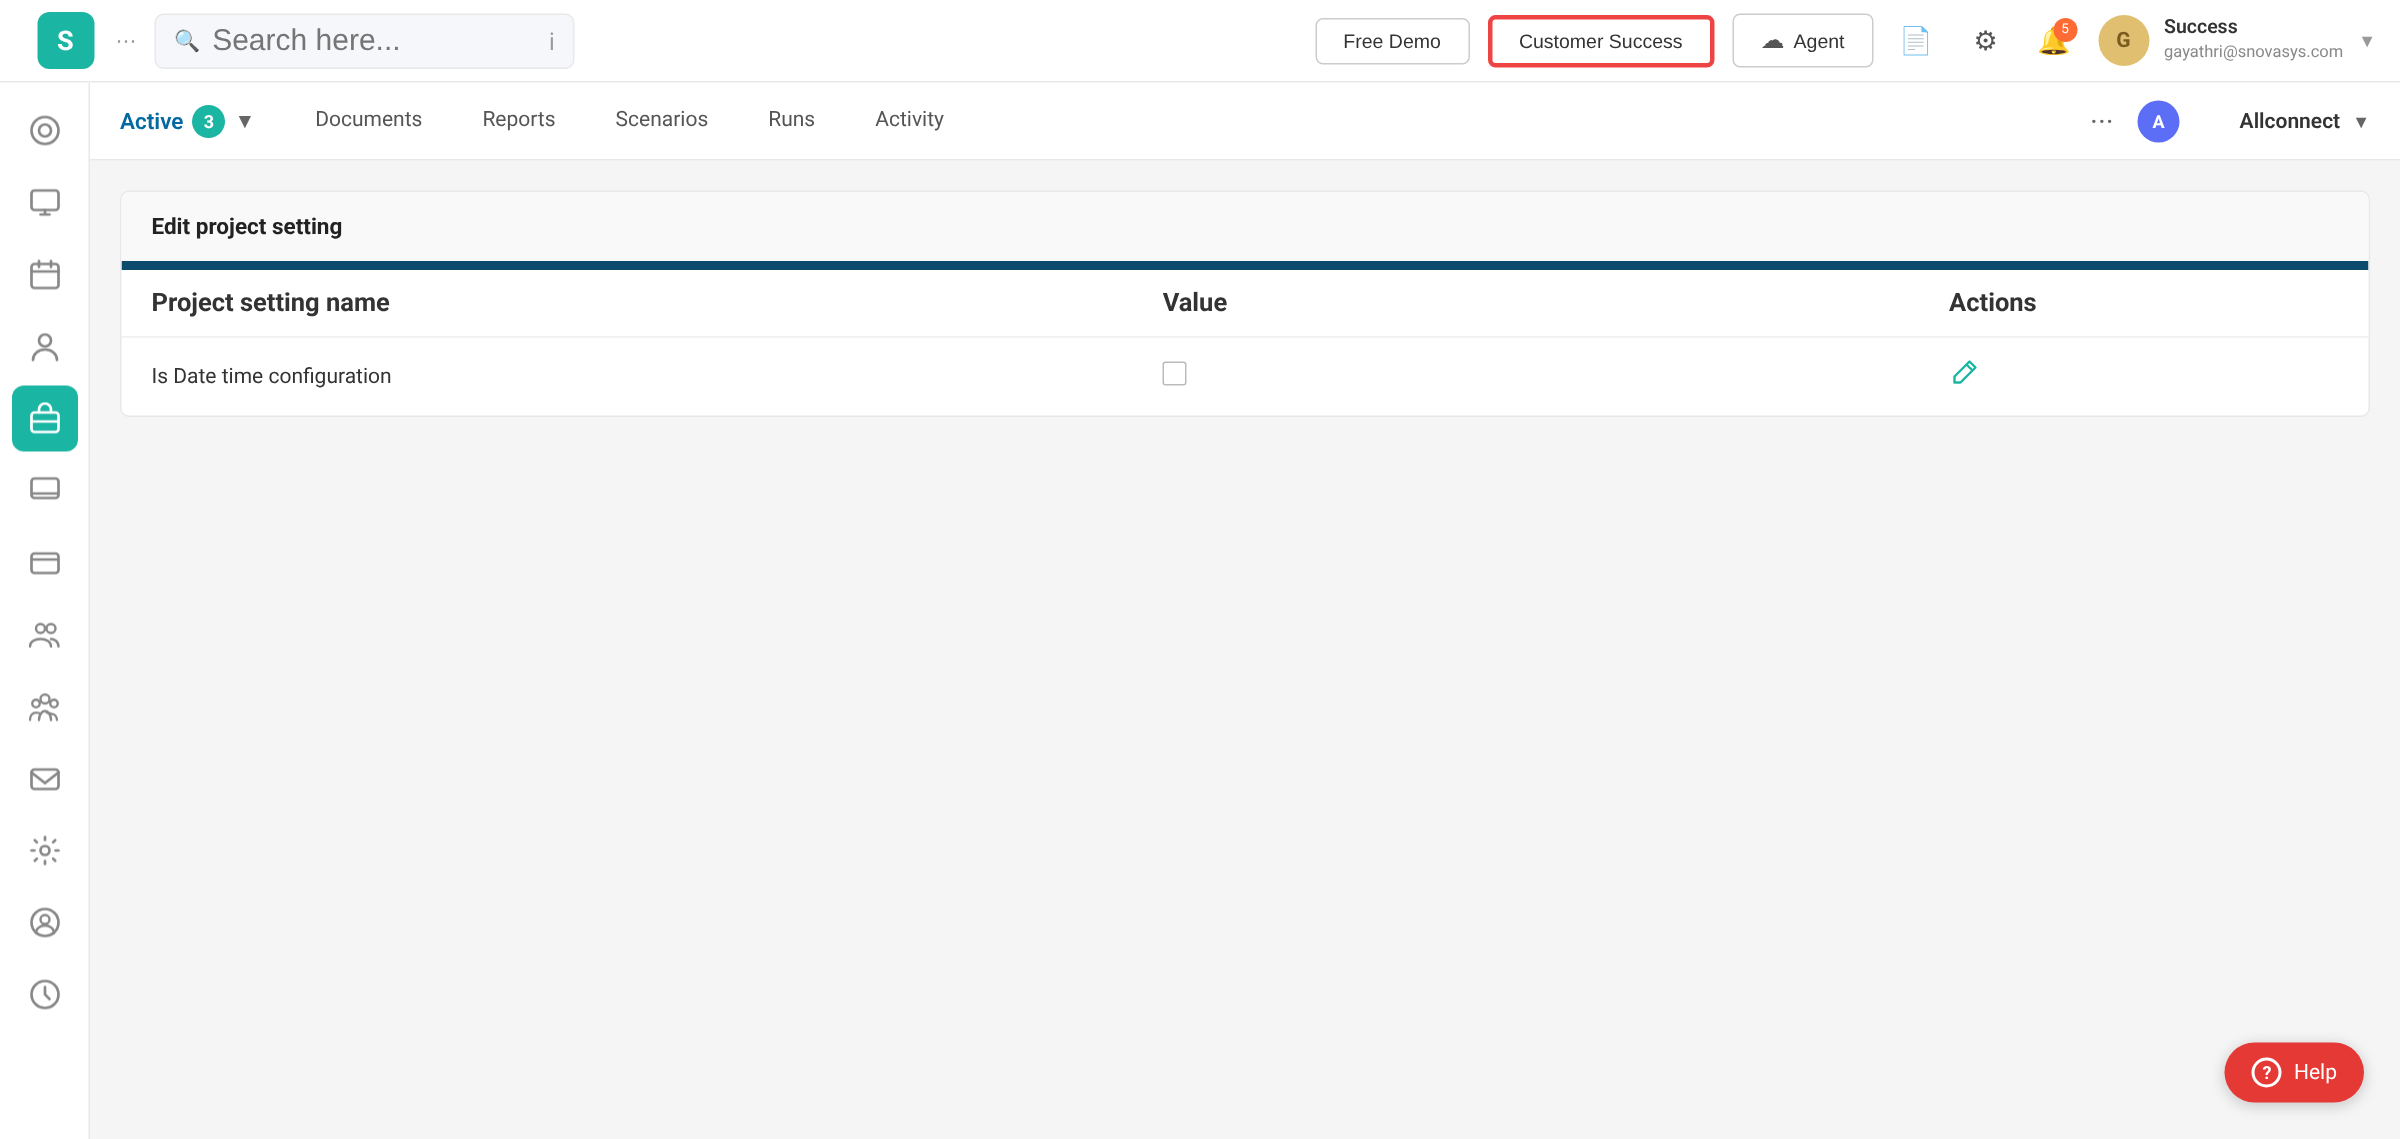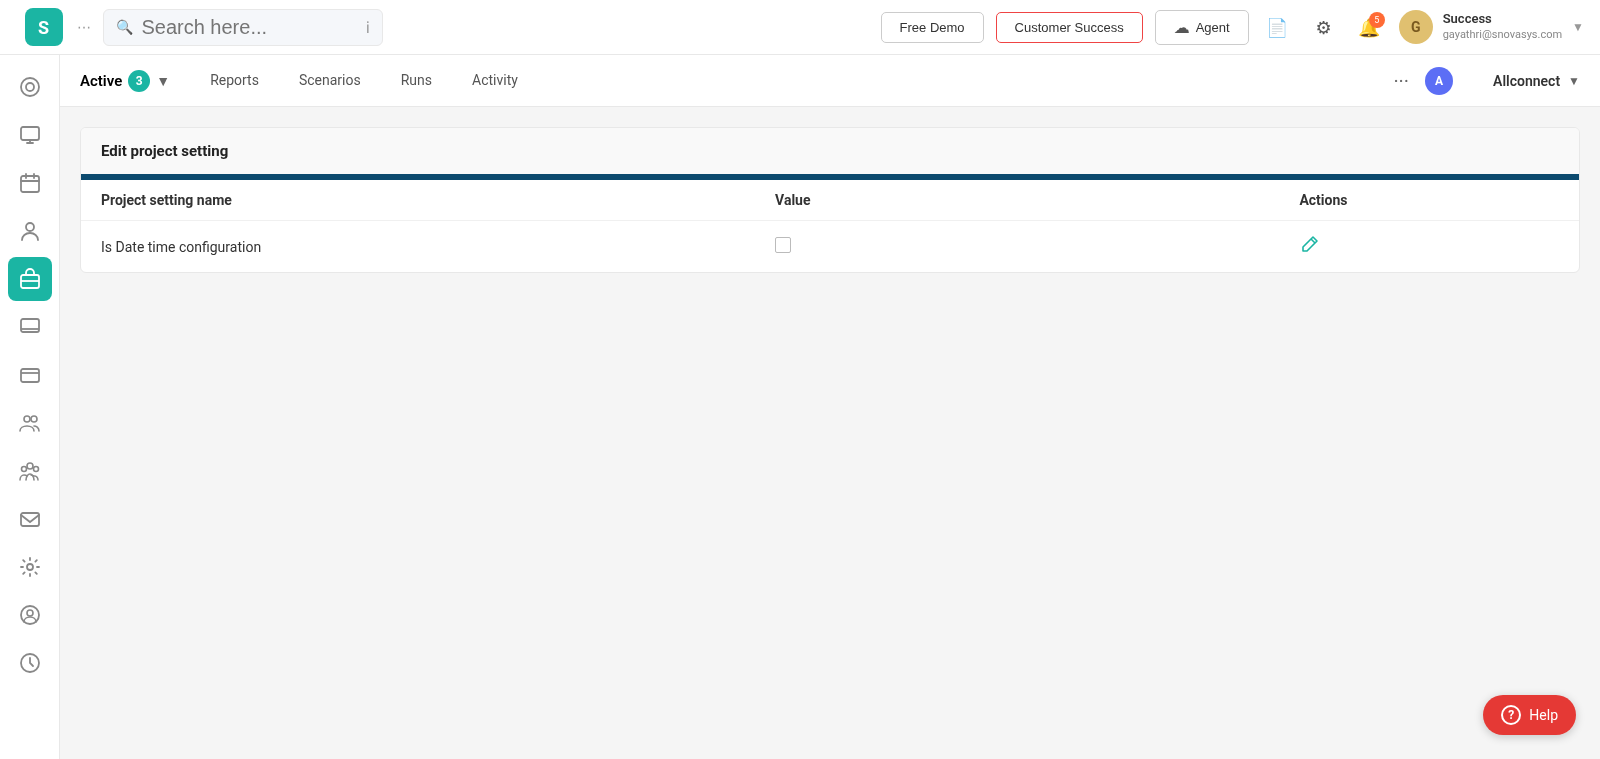--- a/index.html
+++ b/index.html
@@ -57,21 +57,21 @@
       padding: 7px 18px;
       border: 1px solid #ccc;
       border-radius: 5px;
       background: white;
       font-size: 13px;
       color: #333;
       cursor: pointer;
     }
     .btn-customer-success {
       padding: 7px 18px;
-      border: 1px solid #ef4444;
+      border: 3px solid #ef4444;
       border-radius: 5px;
       background: white;
       font-size: 13px;
       color: #333;
       cursor: pointer;
     }
     .btn-agent {
       padding: 7px 18px;
       border: 1px solid #ccc;
       border-radius: 5px;
@@ -149,21 +149,21 @@
       padding: 0 20px;
       display: flex;
       align-items: center;
       height: 52px;
     }
     .active-tab-area {
       display: flex; align-items: center; gap: 6px;
       margin-right: 20px;
     }
     .active-label {
-      font-size: 15px; font-weight: 600; color: #000000;
+      font-size: 15px; font-weight: 600; color: #0369a1;
     }
     .active-badge {
       background: #1bb5a3; color: white;
       border-radius: 50%; width: 22px; height: 22px;
       display: flex; align-items: center; justify-content: center;
       font-size: 12px; font-weight: bold;
     }
     .dropdown-caret {
       cursor: pointer; color: #666; font-size: 14px;
     }
@@ -213,21 +213,21 @@
       background: #f9f9f9;
       border-bottom: 6px solid #0c4a6e;
     }
     .settings-table {
       width: 100%;
       border-collapse: collapse;
     }
     .settings-table th {
       text-align: left;
       padding: 12px 20px;
-      font-size: 14px; font-weight: 700; color: #333;
+      font-size: 17px; font-weight: 700; color: #333;
       background: #fff;
       border-bottom: 1px solid #f0f0f0;
     }
     .settings-table td {
       padding: 14px 20px;
       font-size: 14px; color: #333;
       border-bottom: 3px solid #eab308;
       vertical-align: middle;
     }
     .settings-table tr:last-child td { border-bottom: none; }
@@ -413,20 +413,21 @@
 <div class="main-content">
 
   <div class="sub-header">
     <div class="active-tab-area">
       <span class="active-label">Active</span>
       <div class="active-badge">3</div>
       <span class="dropdown-caret">▼</span>
     </div>
 
     <div class="tab-nav">
+      <div class="tab-item">Documents</div>
       <div class="tab-item">Reports</div>
       <div class="tab-item">Scenarios</div>
       <div class="tab-item">Runs</div>
       <div class="tab-item">Activity</div>
     </div>
 
     <span class="header-right-dots">···</span>
     <div class="project-area">
       <div class="project-avatar">A</div>
       <span class="project-name">Allconnect</span>

